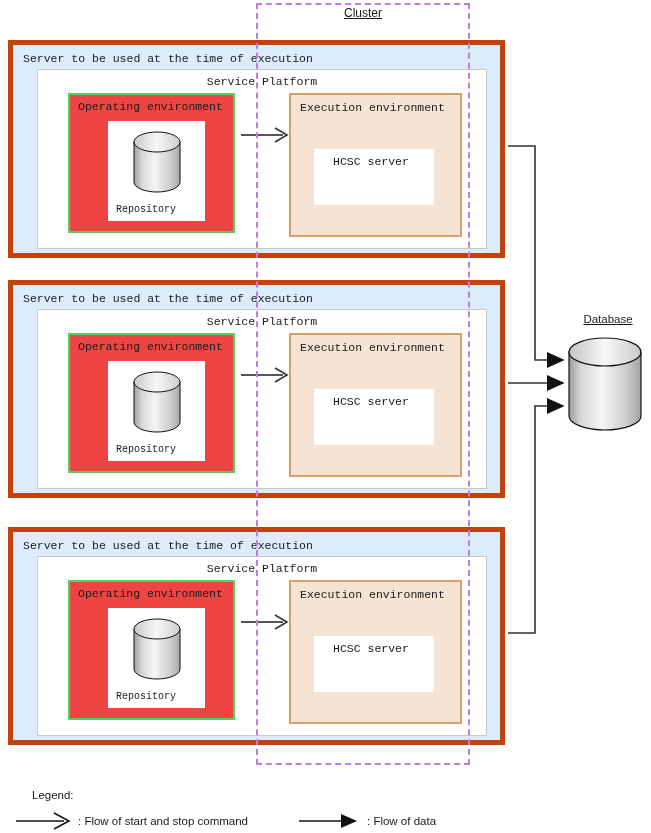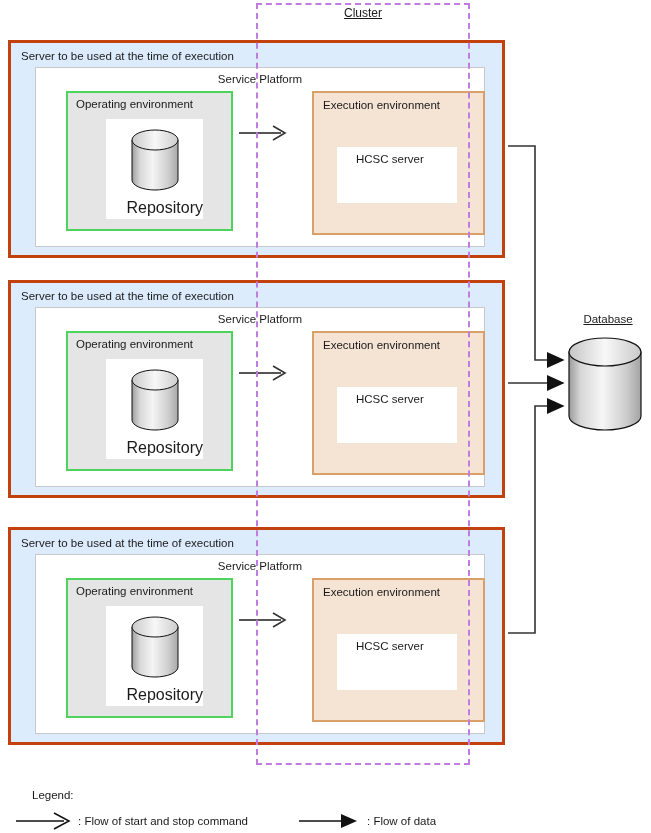--- a/index.html
+++ b/index.html
@@ -23,23 +23,24 @@
     left:256px;top:6px;width:214px;
     text-align:center;font-size:12px;line-height:14px;
     z-index:6;
     text-decoration:underline;
   }
 
   
   .server-box{
     left:8px;width:497px;height:218px;
     background:#ddecfd;
-    border:3px solid #c2410c;
+    border:5px solid #c2410c;
     box-sizing:border-box;
     z-index:1;
+    font-family:Liberation Mono, monospace;
   }
   .server-label{
     font-size:11.5px;line-height:13px;
     position:absolute;left:10px;top:7px;white-space:nowrap;
     z-index:3;
   }
 
   
   .platform-box{
     position:absolute;left:24px;top:24px;width:450px;height:180px;
@@ -49,45 +50,44 @@
     z-index:2;
   }
   .platform-label{
     position:absolute;left:0;top:5px;width:100%;
     text-align:center;font-size:11.5px;line-height:13px;
   }
 
   
   .opsenv-box{
     position:absolute;left:30px;top:23px;width:167px;height:140px;
-    background:#e5e5e5;
+    background:#ef4444;
     border:2px solid #4dd45c;
     box-sizing:border-box;
   }
   .opsenv-label{
     position:absolute;left:8px;top:5px;
     font-size:11.5px;line-height:13px;white-space:nowrap;
   }
   .repo-white{
     position:absolute;left:38px;top:26px;width:97px;height:100px;
     background:#ffffff;
   }
   .repo-label{
     position:absolute;left:0;bottom:5px;width:100%;
-    text-align:right;font-size:16px;line-height:13px;
+    text-align:left;font-size:10px;line-height:13px;padding-left:8px;
   }
   .repo-cyl{position:absolute;left:24px;top:10px;}
 
   
   .execenv-box{
     position:absolute;left:251px;top:23px;width:173px;height:144px;
     background:#f5e3d3;
     border:2px solid #d9a06a;
     box-sizing:border-box;
-    margin-left:25px;
   }
   .execenv-label{
     position:absolute;left:9px;top:6px;
     font-size:11.5px;line-height:13px;white-space:nowrap;
   }
   .hcsc-white{
     position:absolute;left:23px;top:54px;width:120px;height:56px;
     background:#ffffff;
   }
   .hcsc-label{

